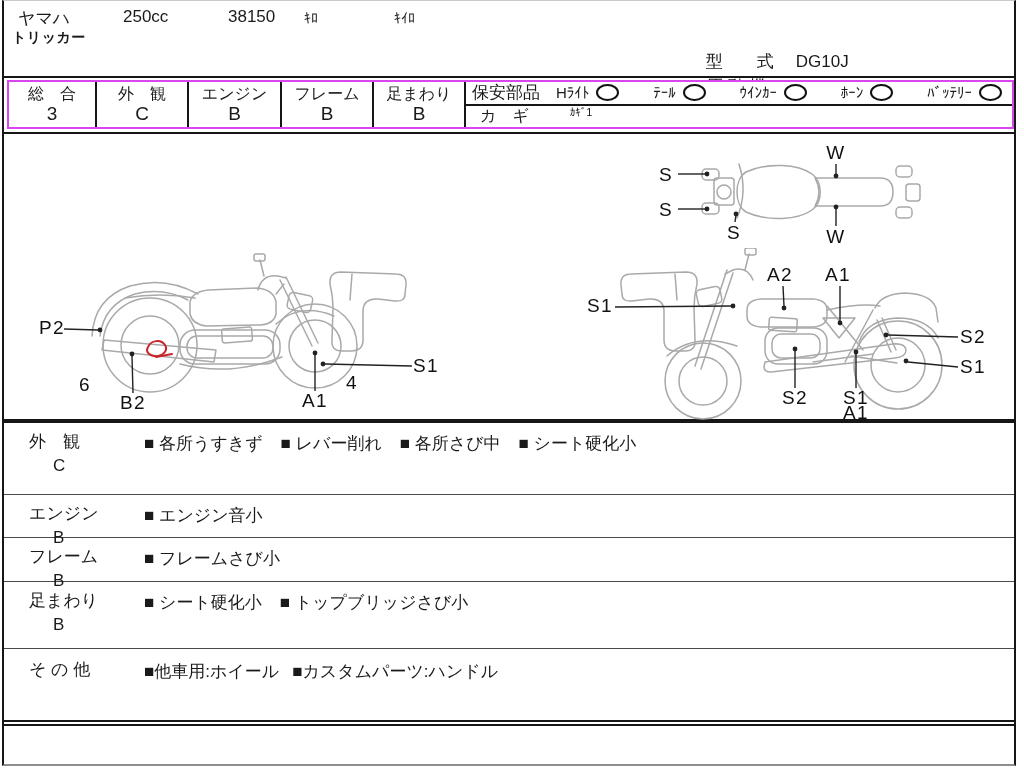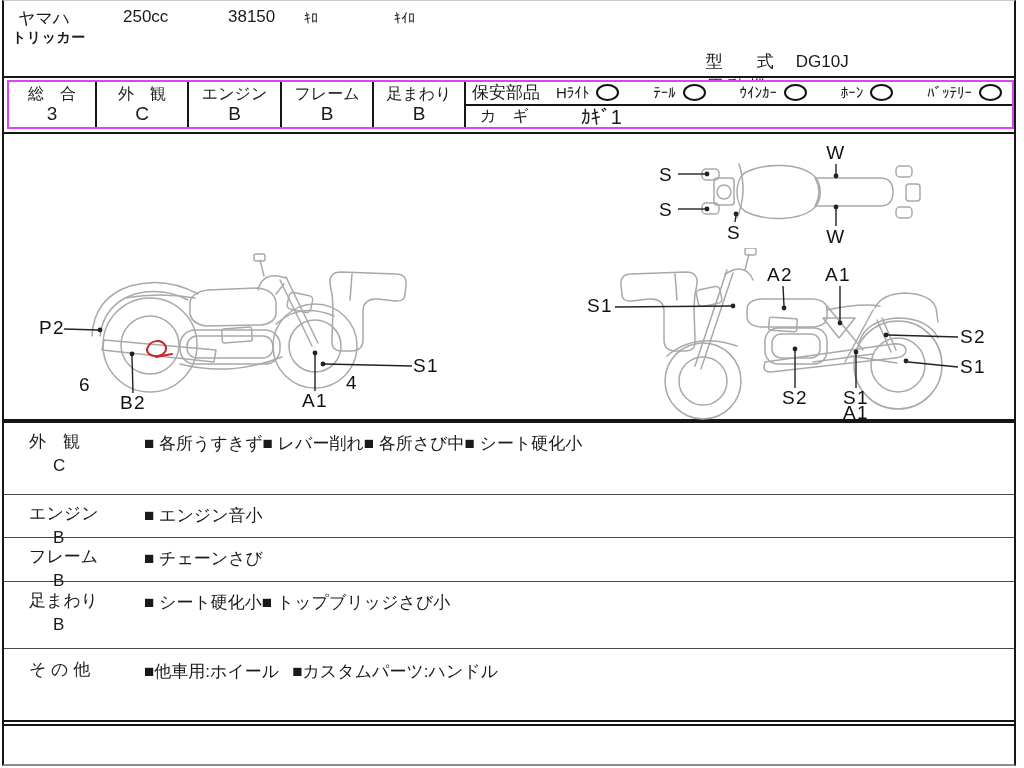--- a/index.html
+++ b/index.html
@@ -28,41 +28,41 @@
   .r-grade{font-size:19px;line-height:1.1;margin-top:1px;}
   .w1{width:88px}.w2{width:92px}.w3{width:93px}.w4{width:92px}.w5{width:92px}
   .safety-cell{flex:1;display:flex;flex-direction:column;box-sizing:border-box;}
   .safety-top{height:24px;box-sizing:border-box;border-bottom:2px solid #161616;display:flex;
               align-items:center;padding:0 10px 1px 6px;font-size:16px;}
   .safety-label{margin-right:16px;font-size:17px;}
   .safety-items{flex:1;display:flex;justify-content:space-between;align-items:center;}
   .s-item{display:inline-flex;align-items:center;gap:7px;font-size:15px;}
   .ok-circle{display:inline-block;width:19px;height:13px;border:2px solid #111;border-radius:50%;}
   .safety-key{height:19px;display:flex;align-items:flex-start;padding-left:14px;font-size:16px;}
-  .key-value{margin-left:52px;font-size:20px;}
+  .key-value{margin-left:41px;font-size:11px;}
 
   
   .sec-diagram{position:absolute;left:0;top:131px;width:100%;height:289px;box-sizing:border-box;
                border-top:2px solid #161616;border-bottom:2px solid #161616;}
   .dsvg{position:absolute;}
   .sketch{stroke:#a9a9a9;stroke-width:1.5;fill:none;stroke-linecap:round;stroke-linejoin:round;}
   .ptr{stroke:#222;stroke-width:1.4;fill:none;}
   .dot{fill:#222;stroke:none;}
   .dlabel{fill:#111;font-size:19px;letter-spacing:1.5px;text-anchor:middle;
           font-family:"Liberation Sans","DejaVu Sans",sans-serif;}
   .redmark{stroke:#c9252a;stroke-width:2;fill:none;stroke-linecap:round;}
 
   
   .sec-comments{position:absolute;left:0;top:420px;width:100%;height:301px;box-sizing:border-box;
                 border-top:2px solid #161616;border-bottom:2px solid #161616;}
   .c-row{position:relative;box-sizing:border-box;border-bottom:1px solid #4a4a4a;}
   .c-row.last{border-bottom:none;}
   .c-labelblock{position:absolute;left:25px;top:9px;width:112px;font-size:17px;line-height:1.2;}
   .c-grade{display:block;margin-left:24px;margin-top:4px;}
-  .items{position:absolute;left:140px;top:9px;display:flex;font-size:17px;white-space:pre;}
+  .items{position:absolute;left:140px;top:9px;display:flex;gap:18px;font-size:17px;white-space:pre;}
   .items.tight{gap:13px;}
 
   .sec-bottom{position:absolute;left:0;top:723px;width:100%;height:41px;box-sizing:border-box;
               border-top:2px solid #161616;}
 </style>
 </head>
 <body>
 
 <div class="page">
   <div class="sheet">
@@ -289,21 +289,21 @@
           <span>エンジン</span>
           <span class="c-grade">B</span>
         </div>
         <div class="items"><span class="c-item">■ エンジン音小</span></div>
       </div>
       <div class="c-row" style="height:44px">
         <div class="c-labelblock">
           <span>フレーム</span>
           <span class="c-grade">B</span>
         </div>
-        <div class="items"><span class="c-item">■ チェーンさび</span></div>
+        <div class="items"><span class="c-item">■ フレームさび小</span></div>
       </div>
       <div class="c-row" style="height:67px">
         <div class="c-labelblock">
           <span>足まわり</span>
           <span class="c-grade">B</span>
         </div>
         <div class="items"><span class="c-item">■ シート硬化小</span><span class="c-item">■ トップブリッジさび小</span></div>
       </div>
       <div class="c-row last" style="height:71px">
         <div class="c-labelblock" style="top:11px">

